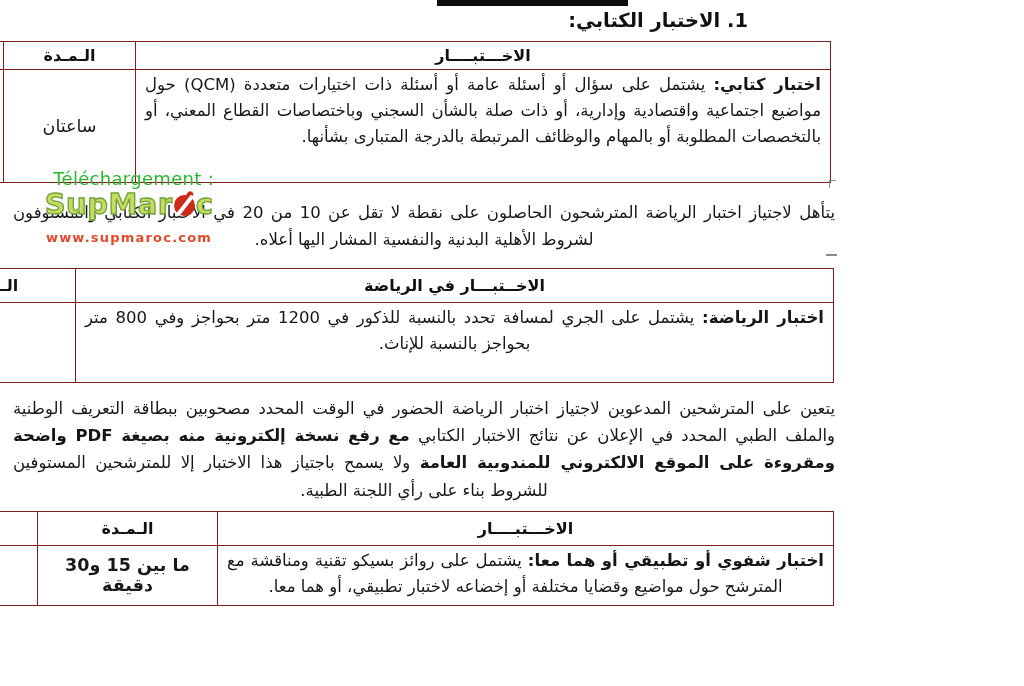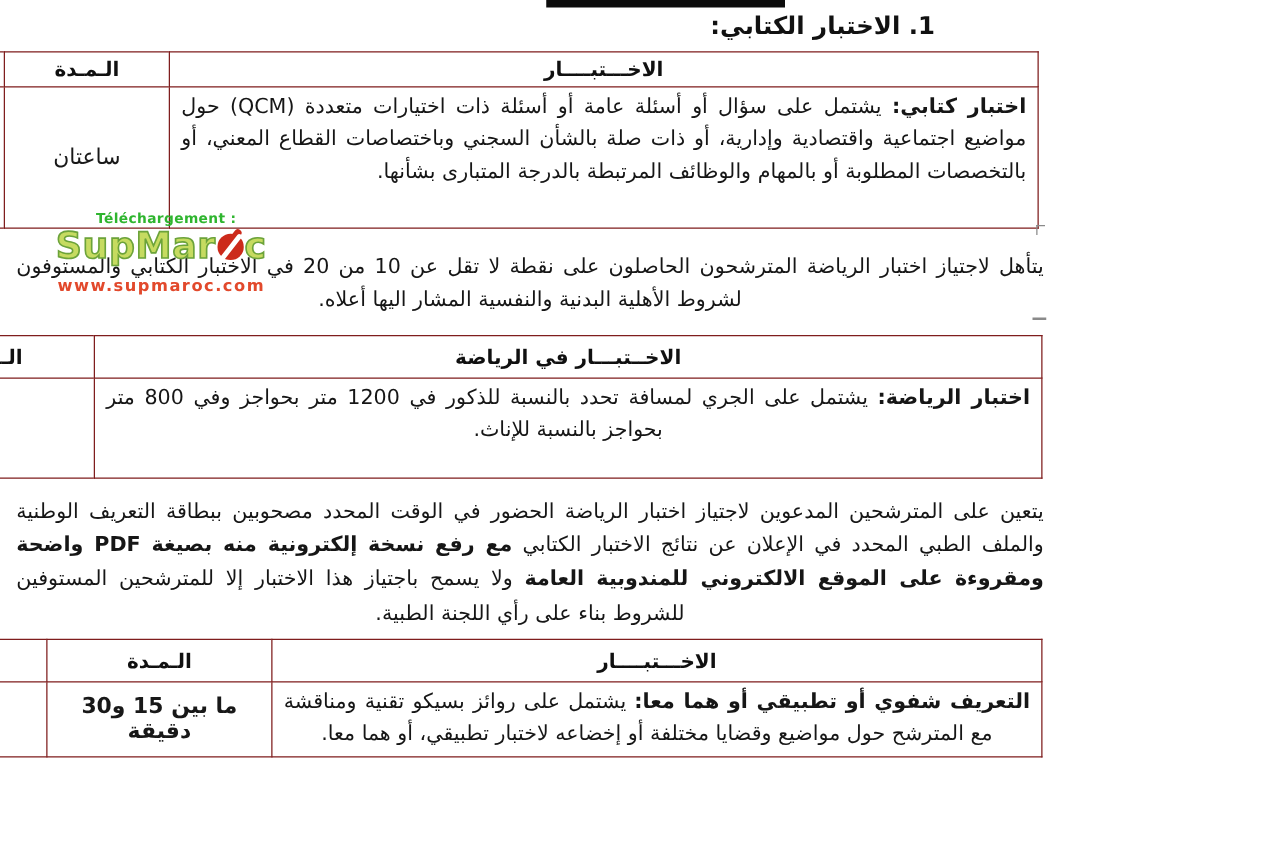--- a/index.html
+++ b/index.html
@@ -65,22 +65,22 @@
   }
   .para-1 { margin-top:16px; }
   .para-2 { margin-top:12px; }
 
   
   .watermark {
     position:absolute; top:168px; left:44px; width:170px;
     direction:ltr; text-align:center; z-index:5; pointer-events:none;
   }
   .wm-caption {
-    color:var(--caption-green,#2fb52f); font-size:11px; font-weight:bold;
-    text-align:center; padding-left:8px; letter-spacing:0.3px;
+    color:var(--caption-green,#2fb52f); font-size:18px; font-weight:normal;
+    text-align:right; padding-left:8px; letter-spacing:0.3px;
   }
   .wm-brand {
     font-weight:bold; font-size:29px; line-height:1.05; letter-spacing:0.5px;
     color:var(--brand-fill,#c6db60);
     -webkit-text-stroke:1.3px var(--brand-outline,#6ca33a);
     text-shadow:0 0 1px #ffffff;
     white-space:nowrap;
   }
   .wm-o {
     display:inline-block; width:21px; height:21px; border-radius:50%;
@@ -180,21 +180,21 @@
         <col style="width:147px">
       </colgroup>
     <tbody>
         <tr>
       <th>الاخـــتبــــار</th>
       <th>الـمـدة</th>
       <th>الـمعامـل</th>
     </tr>
     <tr>
       <td class="exam-cell last-center">
-        <span class="lead">التعريف شفوي أو تطبيقي أو هما معا:</span><span> يشتمل على روائز بسيكو تقنية ومناقشة مع المترشح حول مواضيع وقضايا مختلفة أو إخضاعه لاختبار تطبيقي، أو هما معا.</span>
+        <span class="lead">اختبار شفوي أو تطبيقي أو هما معا:</span><span> يشتمل على روائز بسيكو تقنية ومناقشة مع المترشح حول مواضيع وقضايا مختلفة أو إخضاعه لاختبار تطبيقي، أو هما معا.</span>
       </td>
       <td class="val-cell bold">ما بين 15 و30 دقيقة</td>
       <td class="val-cell">4</td>
     </tr>
   </tbody>
     </table>
 
 </div>
 
 </body></html>

